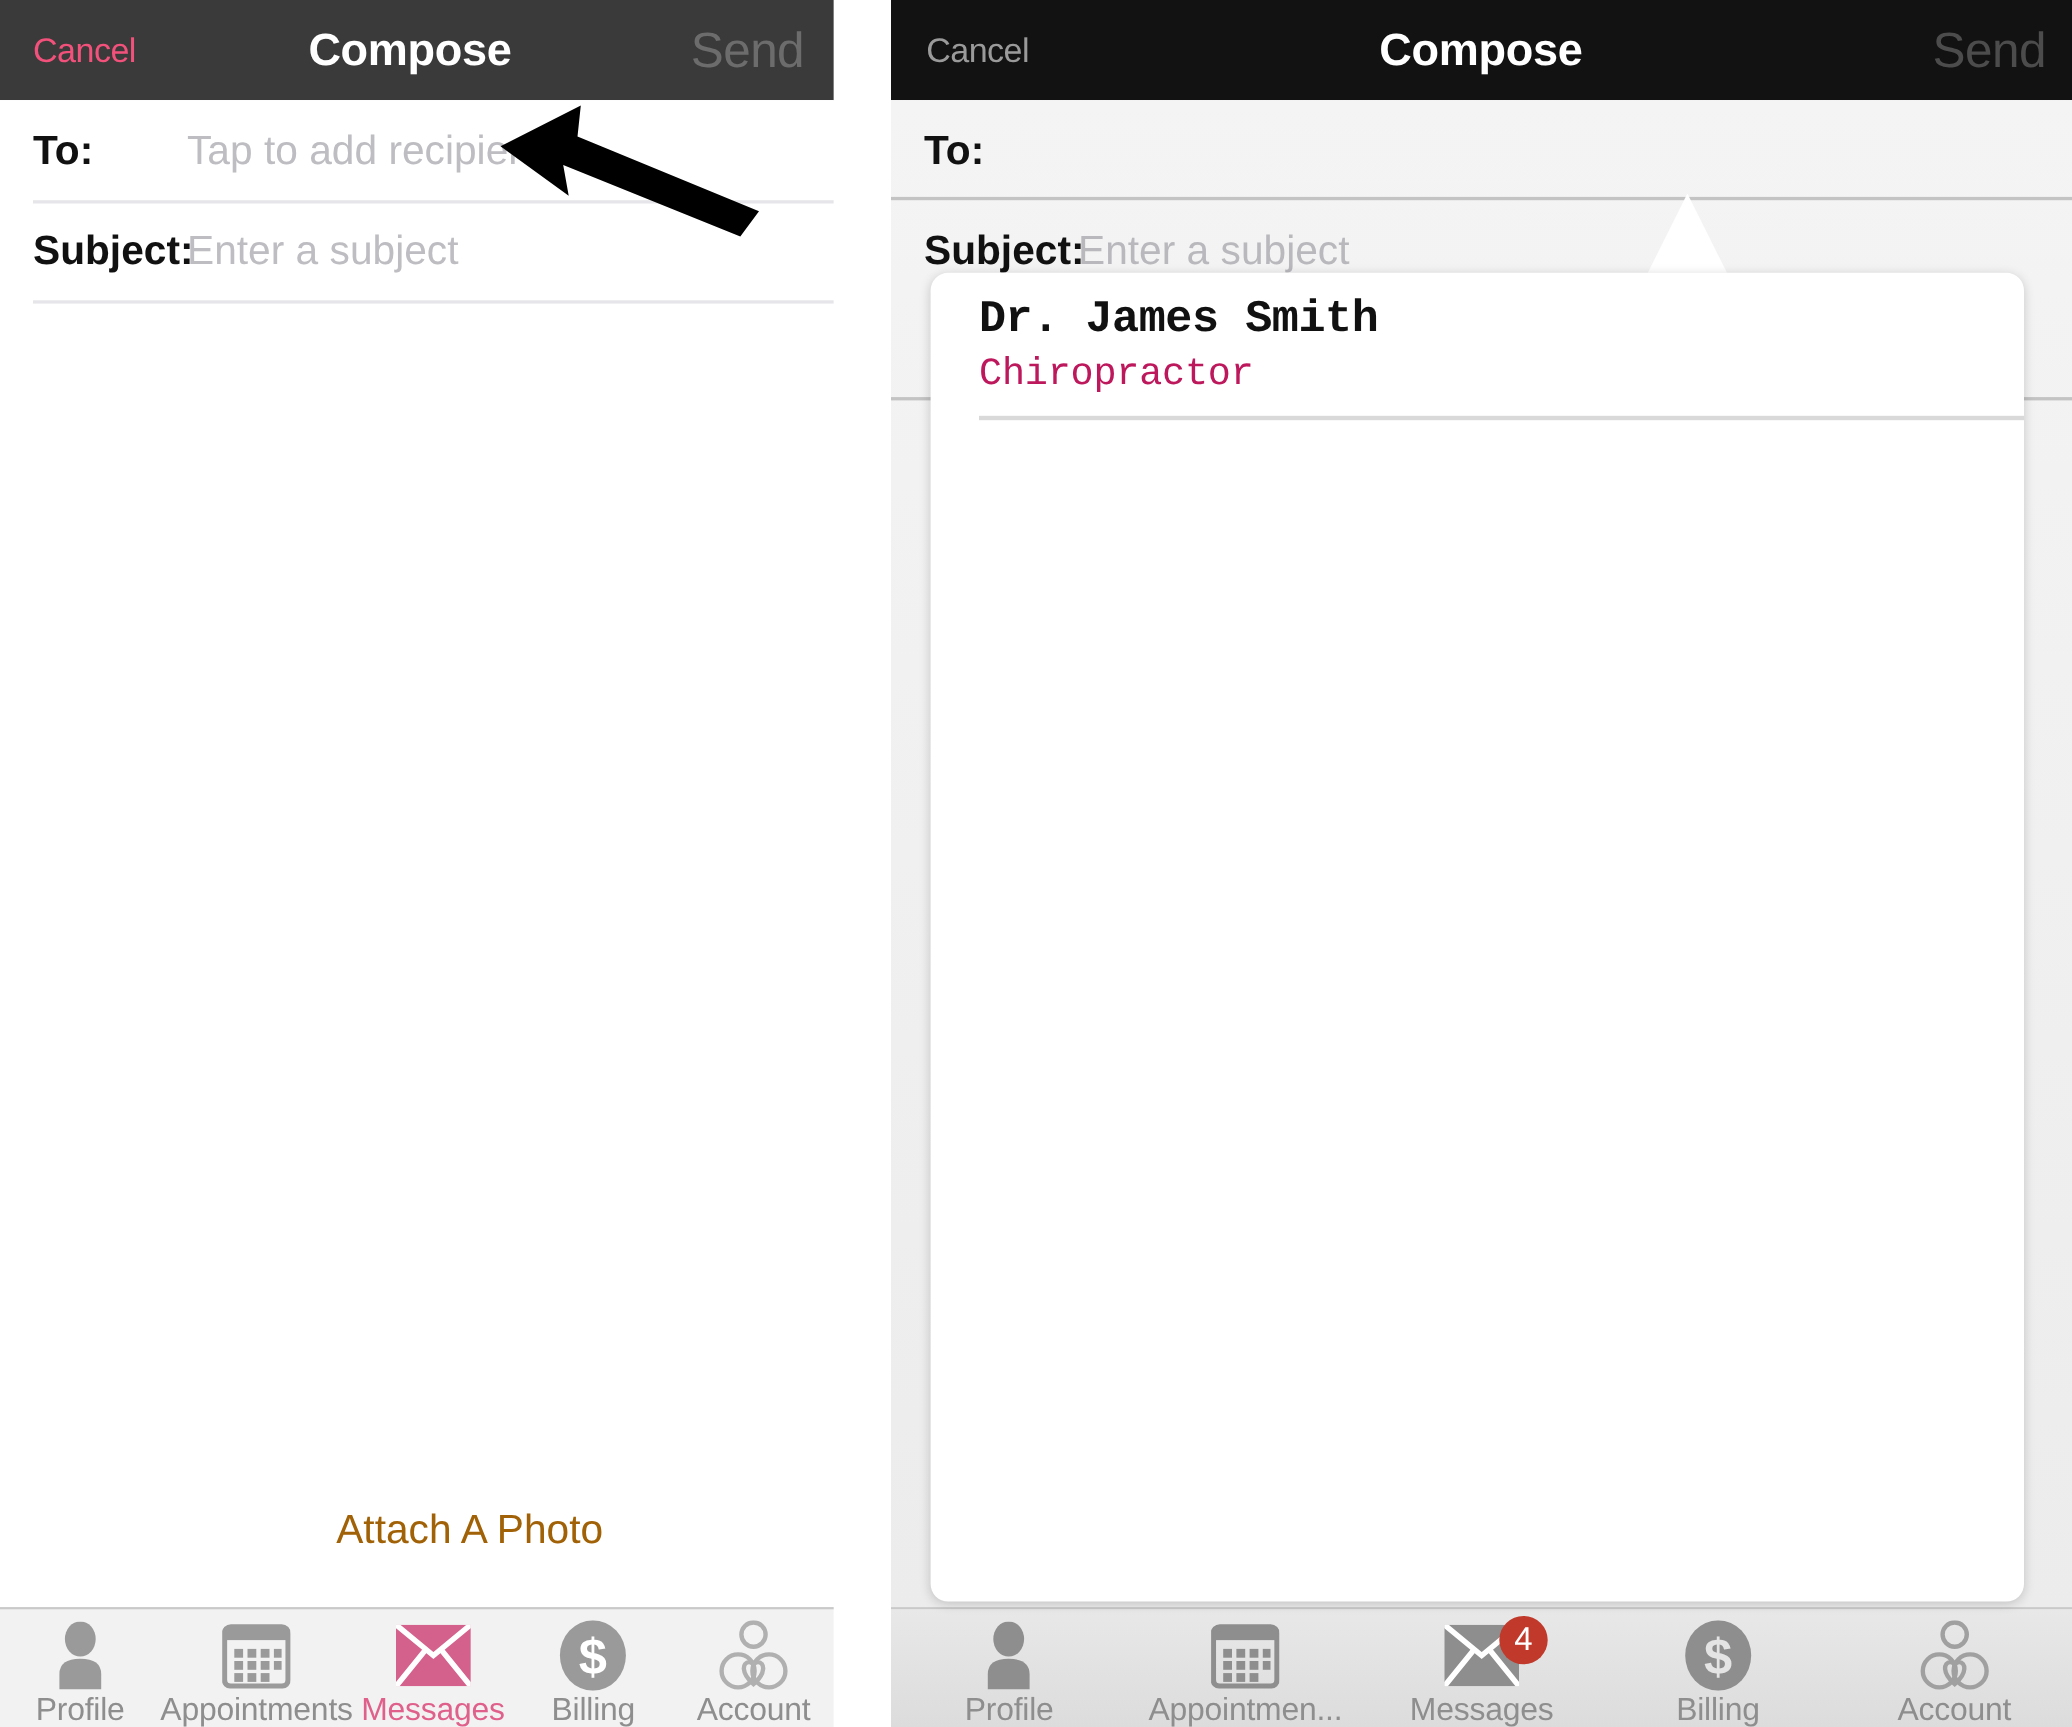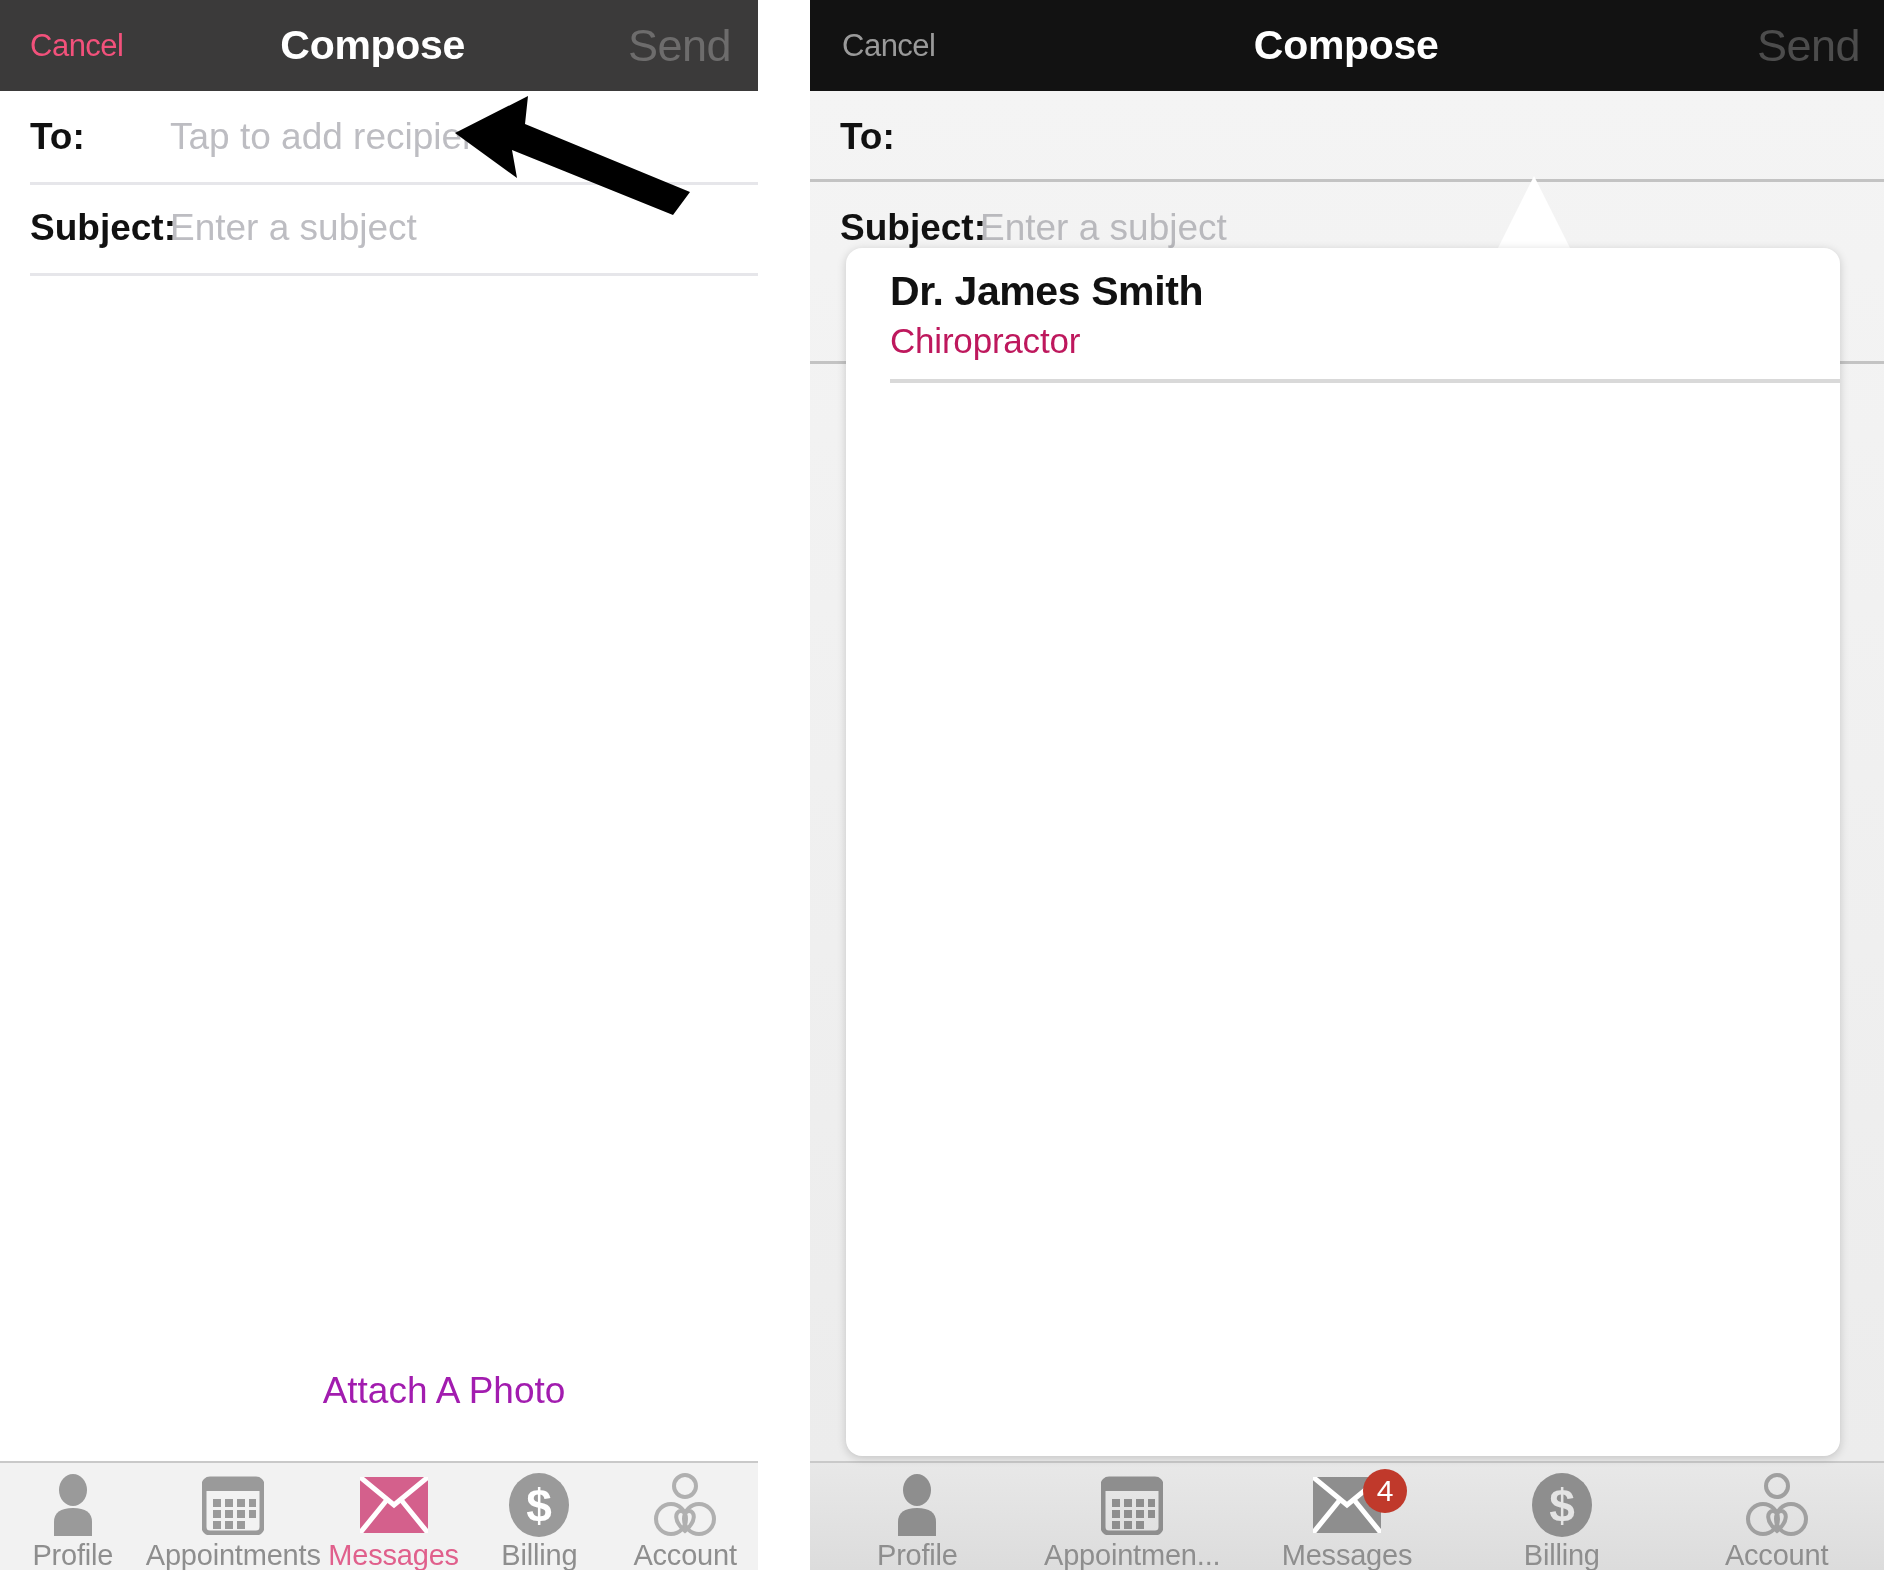--- a/index.html
+++ b/index.html
@@ -57,42 +57,42 @@
   .panel-right .form{
     background:linear-gradient(#f4f4f4,#ececec);
   }
   .panel-right .field-row{padding-left:30px;}
   .panel-right .field-row .field-label{width:140px;}
   .panel-right .field-value.link{color:#2878f0;}
   .panel-right .field-value.ph{color:#b9b9bd;}
   .panel-right .hairline{left:0;width:100%;background:#c3c3c3;}
 
   
-  .attach{position:absolute;left:17px;width:100%;text-align:center;
-          font-size:37px;color:#a21caf;padding-left:48px;}
+  .attach{position:absolute;left:0;width:100%;text-align:center;
+          font-size:37px;color:#a16207;padding-left:48px;}
 
   
   .tabbar{position:absolute;left:0;bottom:0;width:100%;height:109px;
           display:flex;align-items:flex-start;
           border-top:2px solid #c9c9c9;box-sizing:border-box;}
   .tabbar.plain{background:#f2f2f2;}
   .tabbar.grad{background:linear-gradient(#e8e8e8,#dcdcdc);}
   .tab{flex:1;display:flex;flex-direction:column;align-items:center;
        justify-content:flex-start;padding-top:12px;position:relative;}
   .tab-icon{height:60px;display:flex;align-items:center;justify-content:center;position:relative;}
   .tab-label{font-size:29px;margin-top:4px;color:#8e8e8e;white-space:nowrap;letter-spacing:-0.2px;}
   .tab-label.active{color:#e0608c;}
   .badge{position:absolute;top:-6px;right:-26px;min-width:44px;height:44px;
          border-radius:22px;background:#c0392b;color:#fff;font-size:30px;
          display:flex;align-items:center;justify-content:center;
          box-sizing:border-box;padding:0 6px;}
 
   
   .popover{position:absolute;background:#ffffff;border-radius:16px;
-           box-shadow:0 2px 10px rgba(0,0,0,0.18);overflow:hidden;}
+           box-shadow:0 2px 10px rgba(0,0,0,0.18);overflow:hidden;font-family:Liberation Mono, monospace;}
   .pop-caret{position:absolute;width:0;height:0;
              border-left:36px solid transparent;
              border-right:36px solid transparent;
              border-bottom:72px solid #ffffff;}
   .pop-item{padding:20px 44px 18px 44px;position:relative;}
   .pop-name{font-size:41px;font-weight:bold;color:#111111;letter-spacing:-0.4px;}
   .pop-sub{font-size:35px;color:#be185d;margin-top:6px;letter-spacing:-0.2px;}
   .pop-div{height:2px;background:#d9d9d9;margin-left:44px;}
 
   

